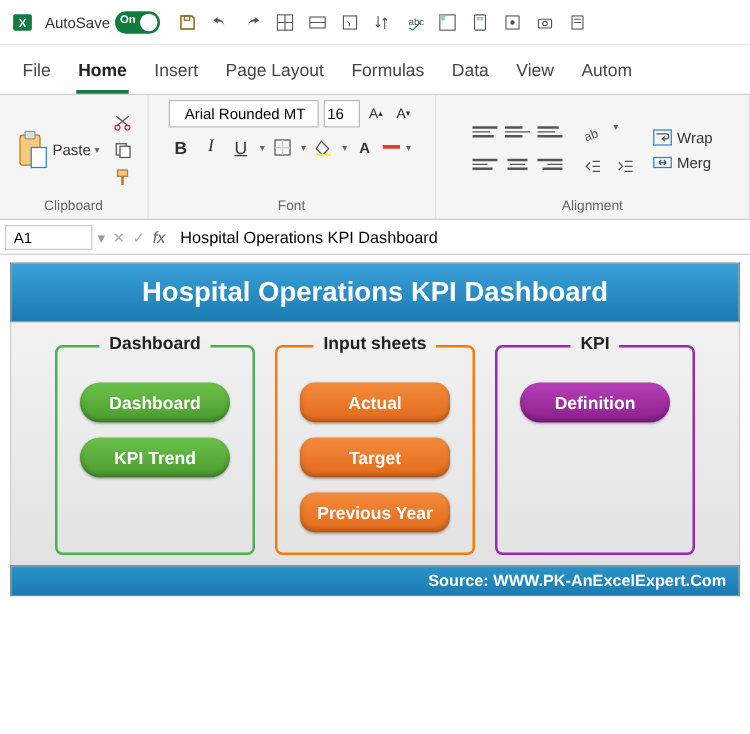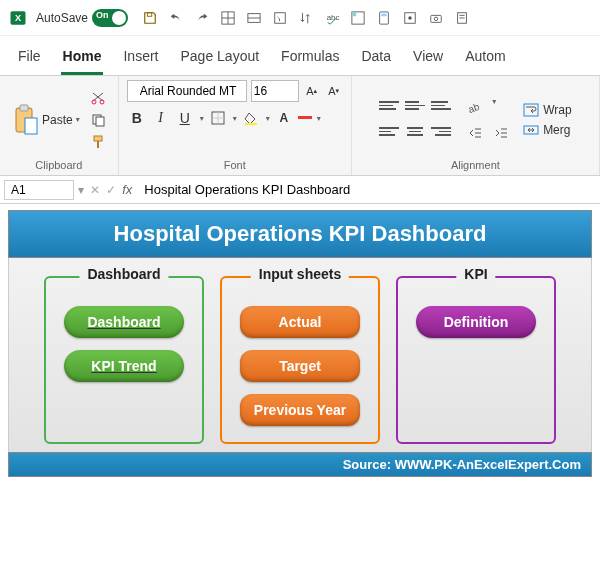--- a/index.html
+++ b/index.html
@@ -24,21 +24,21 @@
   .ribbon { display: flex; background: #f5f5f5; border-bottom: 1px solid #d0d0d0; height: 100px; }
   .ribbon-group { border-right: 1px solid #e0e0e0; padding: 4px 8px 2px 8px; display: flex; flex-direction: column; justify-content: space-between; align-items:center; }
   .group-body { display:flex; align-items:center; gap:4px; flex:1; }
   .group-label { font-size: 11px; color: #666; text-align:center; padding-bottom:2px; }
   .paste-btn { display:flex; flex-direction:row; align-items:center; gap:2px; padding:2px 4px; cursor:pointer; }
   .small-col { display:flex; flex-direction:column; gap:4px; }
   .small-btn { width:22px; height:18px; display:flex; align-items:center; justify-content:center; cursor:pointer; }
   .font-row { display:flex; align-items:center; gap:4px; }
   .font-select { font-size:12px; height:22px; border:1px solid #bbb; background:#fff; padding:0 2px; }
   .font-name { width:120px;padding-left:12px; }
-  .font-size { width:48px; }
+  .font-size { width:29px; }
   .inc-dec { width:18px; height:18px; display:flex; align-items:center; justify-content:center; cursor:pointer; font-size:11px; }
   .font-group-body { display:flex; flex-direction:column; gap:6px; align-items:flex-start; }
   .bold { font-weight:bold; font-size:14px; }
   .italic { font-style:italic; font-family:Georgia,serif; font-size:14px; }
   .underline { text-decoration:underline; font-size:14px; }
   .fmt-btn { width:20px; height:20px; display:flex; align-items:center; justify-content:center; cursor:pointer; }
   .drop-caret { font-size:8px; color:#666; margin-left:1px; }
   .align-group-body { display:flex; flex-direction:column; gap:6px; }
   .align-row { display:flex; gap:6px; }
   .align-btn { width:20px; height:18px; cursor:pointer; display:flex; flex-direction:column; justify-content:center; gap:2px; }
@@ -51,21 +51,21 @@
   .name-box { width:70px; border:1px solid #ccc; padding:2px 6px; font-size:12px; margin:2px 4px; background:#fff; }
   .fx-btns { display:flex; align-items:center; gap:6px; padding:0 6px; color:#666; }
   .fx-label { font-style:italic; font-size:13px; }
   .formula-input { flex:1; border:none; font-size:13px; padding:2px 6px; outline:none; }
   
   
   .sheet { padding:6px 8px; background:#fff; }
   .dash-title { background: linear-gradient(#3aa0d8,#1b7bb3); color:#fff; text-align:center; font-family: "Arial Rounded MT Bold", Arial, sans-serif; font-size:22px; font-weight:bold; padding:10px 0; border:1px solid #888; }
   .dash-body { background: linear-gradient(#f2f2f2,#e2e2e2); padding:18px 12px 8px 12px; display:flex; gap:16px; justify-content:center; border-left:1px solid #ccc; border-right:1px solid #ccc; }
   .panel { border:2px solid; border-radius:6px; width:160px; padding:28px 10px 16px 10px; position:relative; display:flex; flex-direction:column; gap:12px; align-items:center; background:transparent; }
-  .panel-green { border-color:#4caf50;text-decoration:underline; }
+  .panel-green { border-color:#4caf50; }
   .panel-orange { border-color:#f57c00; }
   .panel-purple { border-color:#9c27b0; }
   .panel-title { position:absolute; top:-12px; left:50%; transform:translateX(-50%); background:linear-gradient(#f2f2f2,#efefef); padding:0 8px; font-weight:bold; font-size:14px; color:#222; white-space:nowrap; }
   .pill { width:120px; text-align:center; color:#fff; font-weight:bold; font-size:14px; padding:8px 0; border-radius:18px; cursor:pointer; box-shadow: inset 0 -2px 4px rgba(0,0,0,.25), 0 1px 2px rgba(0,0,0,.3); }
   .pill-green { background: linear-gradient(#6cc24a,#4a9a2e); }
   .pill-orange { background: linear-gradient(#f58b3c,#e06a1a); border-radius: 12px; }
   .pill-purple { background: linear-gradient(#b93fb9,#8a1f8a); }
   .dash-footer { background: linear-gradient(#2a93c6,#1b7bb3); color:#fff; text-align:right; font-weight:bold; font-size:13px; padding:4px 10px; border:1px solid #888; }
   
   svg { display:block; }

